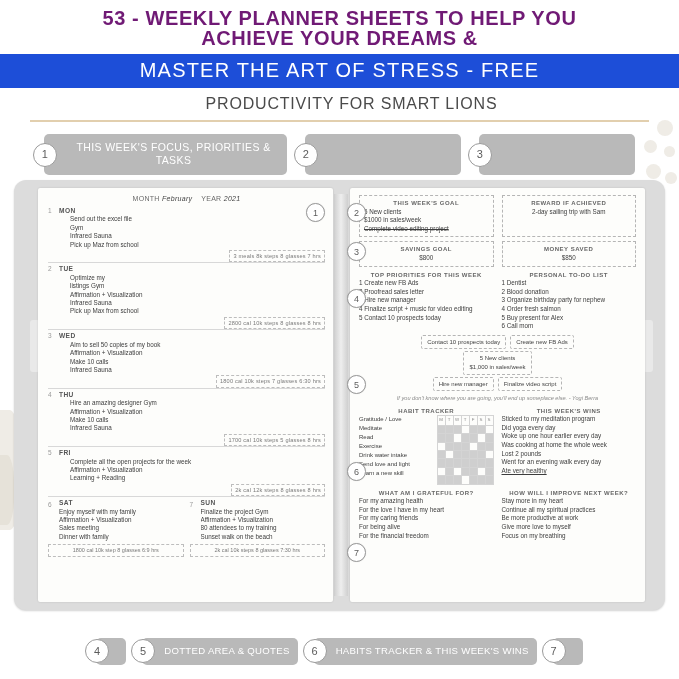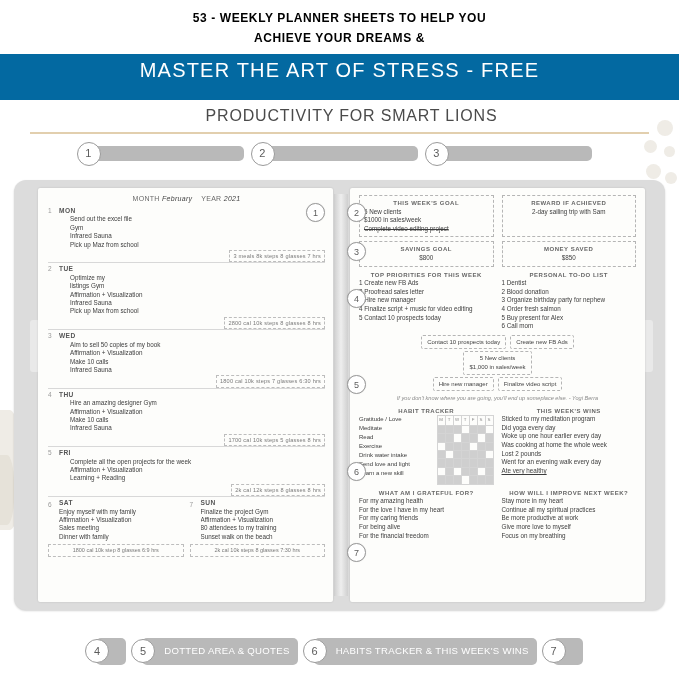--- a/index.html
+++ b/index.html
@@ -8,26 +8,26 @@
     background:#ffffff;
     font-family:"Liberation Sans", sans-serif;
     color:#2b2b2b;
     position:relative;
   }
   
   .hdr{
     text-align:center;padding-top:8px;
   }
   .hdr .l1{
-    font-size:12px;letter-spacing:.6px;color:#000000;font-weight:bold;
+    font-size:20px;letter-spacing:.6px;color:#701a75;font-weight:bold;
     line-height:20px;
   }
   .hdr .band{
-    margin-top:6px;background:#0369a1;color:#ffffff;
-    font-size:20px;letter-spacing:1.2px;padding:5px 0 18px;font-weight:normal;
+    margin-top:6px;background:#1d4ed8;color:#ffffff;
+    font-size:20px;letter-spacing:1.2px;padding:5px 0 6px;font-weight:normal;
   }
   .hdr .l3{
     margin-top:7px;font-size:16px;letter-spacing:.8px;color:#4a4a4a;padding-left:24px;
   }
   .rule{
     height:2px;background:#e2cfae;margin:7px 30px 0;
   }
   
   .pillrow{
     display:flex;justify-content:center;gap:18px;margin-top:12px;
@@ -156,20 +156,21 @@
 <div class="deco d3"></div>
 <div class="deco d4"></div>
 <div class="deco d5"></div>
 <div class="deco d6"></div>
 <div class="leaf"></div>
 <div class="leaf2"></div>
 
 <div class="pillrow">
   <div class="pill">
     <span class="num">1</span>
+    <span>THIS WEEK'S FOCUS, PRIORITIES &amp; TASKS</span>
   </div>
   <div class="pill">
     <span class="num">2</span>
   </div>
   <div class="pill">
     <span class="num">3</span>
   </div>
 </div>
 
 <div class="spread">

